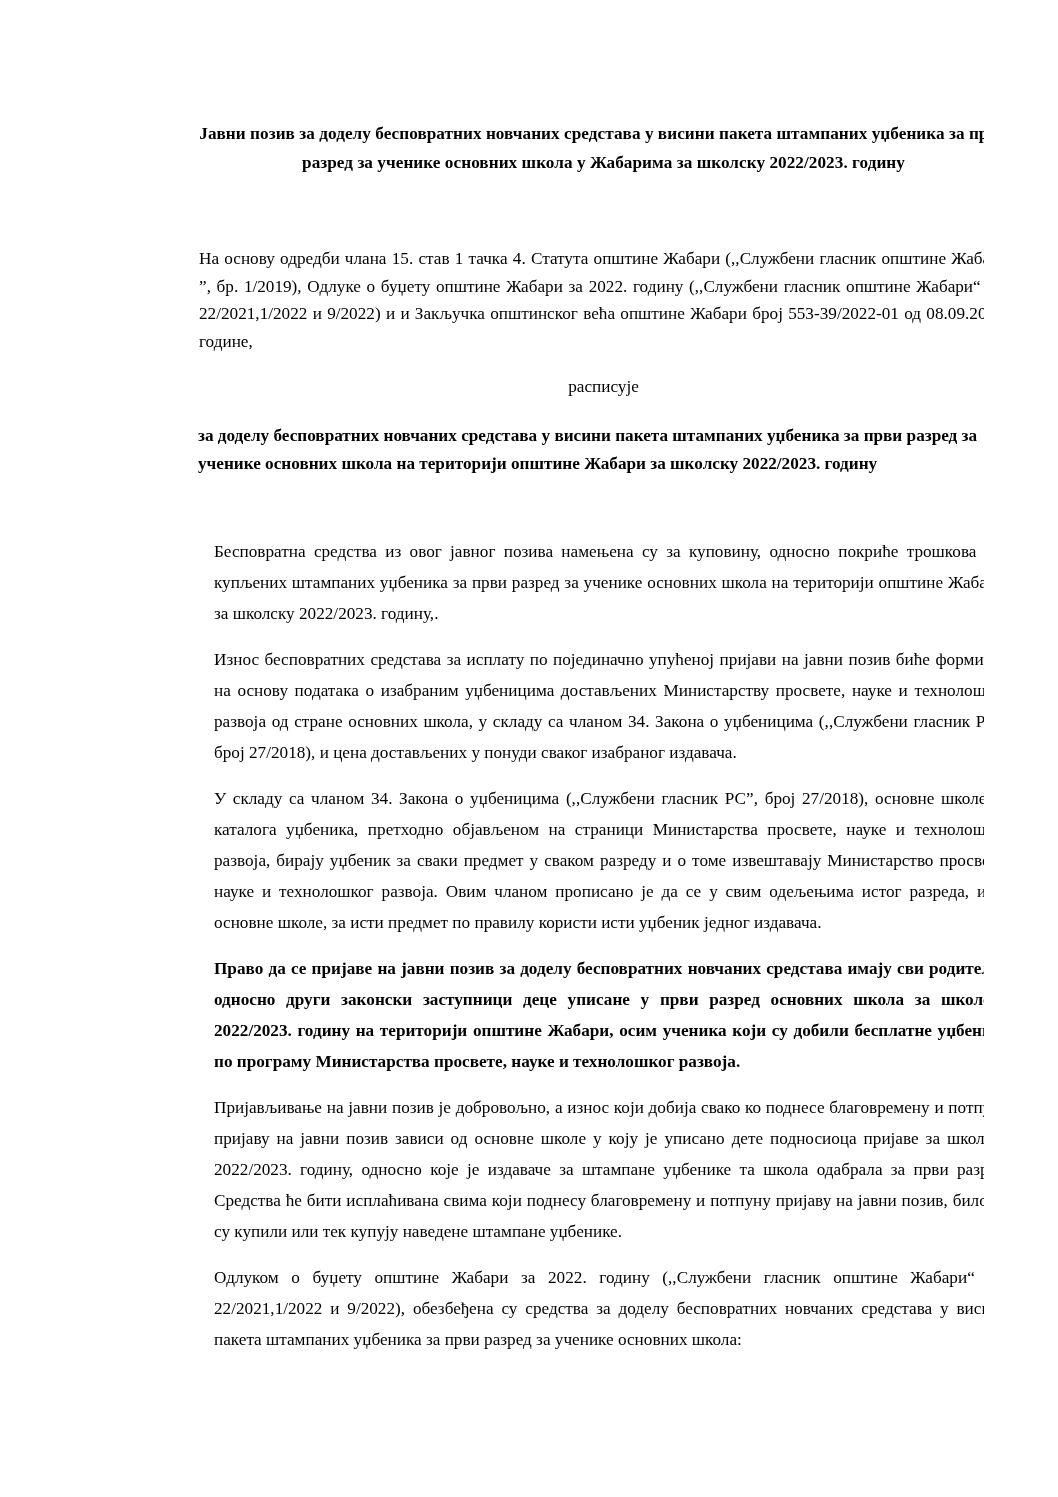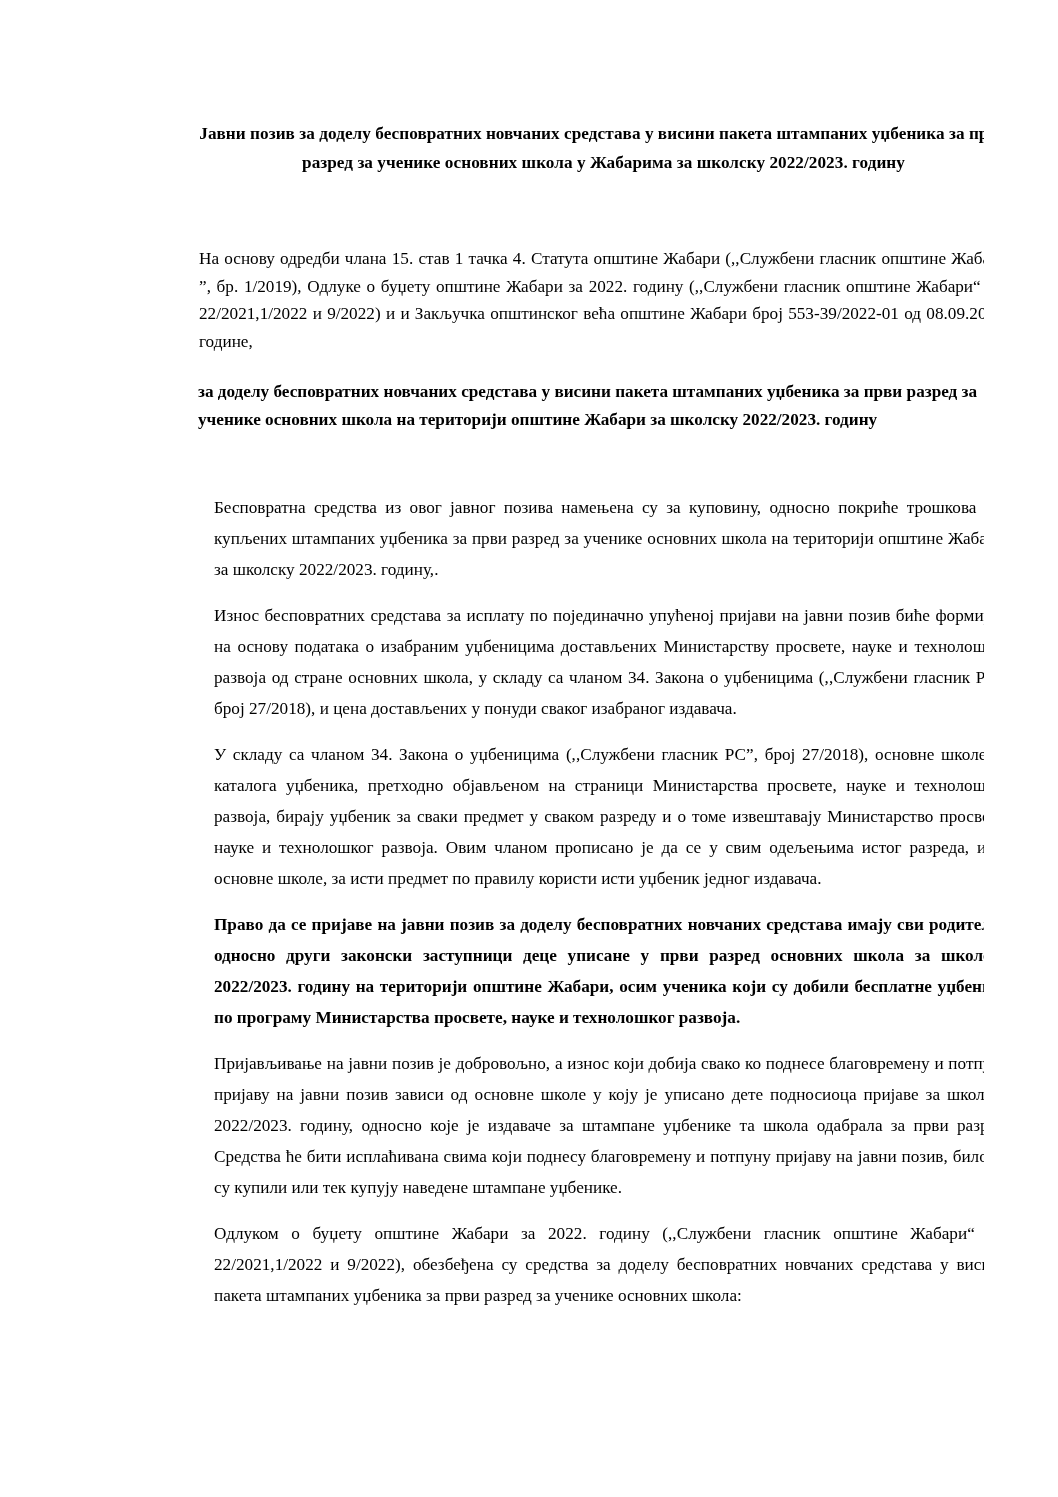--- a/index.html
+++ b/index.html
@@ -93,20 +93,21 @@
 <body>
 
 <div class="page">
   <div class="content">
 
     <h1 class="doc-title">Јавни позив за доделу бесповратних новчаних средстава у висини пакета штампаних уџбеника за први разред за ученике основних школа у Жабарима за школску 2022/2023. годину</h1>
 
     <p class="preamble">На основу одредби члана 15. став 1 тачка 4. Статута општине Жабари (,,Службени гласник општине Жабари ”, бр. 1/2019), Одлуке о буџету општине  Жабари за  2022. годину (,,Службени гласник општине Жабари“ бр. 22/2021,1/2022 и 9/2022) и и Закључка општинског већа општине Жабари број 553-39/2022-01 од 08.09.2022. године,</p>
 
 
+    <p class="center-head sp-raspisuje">расписује</p>
 
 
     <p class="subtitle">за доделу бесповратних новчаних средстава у висини пакета штампаних уџбеника за први разред  за ученике основних школа на територији општине Жабари за школску 2022/2023. годину</p>
 
     <div class="body-wrap">
       <p class="para">Бесповратна средства из овог јавног позива намењена су за куповину, односно покриће трошкова већ купљених штампаних уџбеника за први разред за ученике основних школа на територији општине Жабари, за школску 2022/2023. годину,.</p>
       <p class="para">Износ бесповратних средстава за исплату по појединачно упућеној пријави на јавни позив биће формиран на основу података о изабраним уџбеницима достављених Министарству просвете, науке и технолошког развоја од стране основних школа, у складу са чланом 34. Закона о уџбеницима (,,Службени гласник РС”, број 27/2018), и цена достављених у понуди сваког изабраног издавача.</p>
       <p class="para">У складу са чланом 34. Закона о уџбеницима (,,Службени гласник РС”, број 27/2018), основне школе из каталога уџбеника, претходно објављеном на страници Министарства просвете, науке и технолошког развоја, бирају уџбеник за сваки предмет у сваком разреду и о томе извештавају Министарство просвете, науке и технолошког развоја. Овим чланом прописано је да се у свим одељењима истог разреда, исте основне школе, за исти предмет по правилу користи исти уџбеник једног издавача.</p>
       <p class="para bold">Право да се пријаве на јавни позив за доделу бесповратних новчаних средстава имају сви родитељи, односно други законски заступници деце уписане у први разред основних школа за школску 2022/2023. годину на територији општине Жабари, осим ученика који су добили бесплатне уџбенике по програму Министарства просвете, науке и технолошког развоја.</p>
       <p class="para">Пријављивање на јавни позив је добровољно, а износ који добија свако ко поднесе благовремену и потпуну пријаву на јавни позив зависи од основне школе у коју је уписано дете подносиоца пријаве за школску 2022/2023. годину, односно које је издаваче за штампане уџбенике та школа одабрала за први разред. Средства ће бити исплаћивана свима који поднесу благовремену и потпуну пријаву на јавни позив, било да су купили или тек купују наведене штампане уџбенике.</p>

